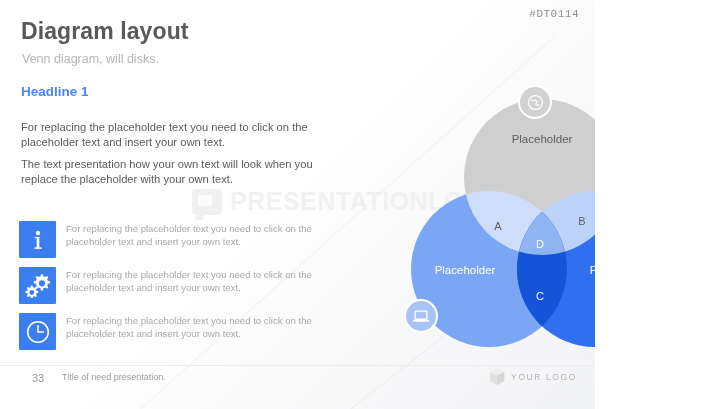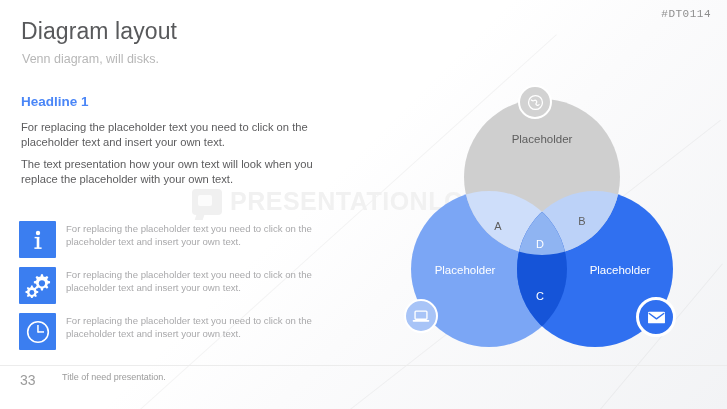--- a/index.html
+++ b/index.html
@@ -5,21 +5,21 @@
   html, body {
     margin: 0;
     padding: 0;
     background: #ffffff;
   }
   body {
     font-family: "Liberation Sans", sans-serif;
   }
   #slide {
     position: relative;
-    width: 727px;
+    width: 595px;
     height: 409px;
     overflow: hidden;
     background: linear-gradient(135deg, #ffffff 0%, #ffffff 45%, #fbfbfc 60%, #f2f3f5 100%);
   }
   
   .diag {
     position: absolute;
     background: rgba(0,0,0,0.045);
     transform-origin: 0 0;
     pointer-events: none;
@@ -37,34 +37,34 @@
     font-size: 11px;
     color: #8e8e8e;
     letter-spacing: 0.5px;
   }
   .title {
     position: absolute;
     left: 21px;
     top: 18px;
     font-size: 23px;
     color: #58595b;
-    font-weight: normal;
+    font-weight: bold;
     letter-spacing: 0.1px;
   }
   .subtitle {
     position: absolute;
     left: 22px;
     top: 52px;
     font-size: 12.5px;
     color: #b7b7b7;
   }
   .headline {
     position: absolute;
     left: 21px;
-    top: 94px;
+    top: 84px;
     font-size: 13.5px;
     color: #4a86f7;
     font-weight: bold;
   }
   .para {
     position: absolute;
     left: 21px;
     width: 312px;
     font-size: 11.2px;
     line-height: 15px;
@@ -185,22 +185,22 @@
 
   
   .footer-line {
     position: absolute;
     left: 0; right: 0; top: 365px;
     height: 1px;
     background: #ececec;
   }
   .page-num {
     position: absolute;
-    left: 20px; top: 372px;
-    font-size: 14px;
+    left: 32px; top: 372px;
+    font-size: 11px;
     color: #9b9b9b;
   }
   .footer-title {
     position: absolute;
     left: 62px; top: 372px;
     font-size: 9px;
     color: #9b9b9b;
   }
   .logo-wrap {
     position: absolute;
@@ -341,14 +341,22 @@
   <div class="badge badge-mail">
     <svg width="19" height="15" viewBox="0 0 22 16">
       <rect x="1.2" y="1.2" width="19.6" height="13.6" rx="1.4" fill="#ffffff"></rect>
       <path d="M2.6 3.3 L11 9.6 L19.4 3.3" fill="none" stroke="#3070f0" stroke-width="1.6" stroke-linecap="round" stroke-linejoin="round"></path>
     </svg>
   </div>
 
   <div class="footer-line"></div>
   <div class="page-num">33</div>
   <div class="footer-title">Title of need presentation.</div>
+  <div class="logo-wrap">
+    <svg width="16" height="18" viewBox="0 0 16 18">
+      <polygon points="8,0.8 15.2,4.2 15.2,13.2 8,17 0.8,13.2 0.8,4.2" fill="#e2e2e2"></polygon>
+      <polygon points="8,0.8 15.2,4.2 8,7.6 0.8,4.2" fill="#efefef"></polygon>
+      <polygon points="8,7.6 15.2,4.2 15.2,13.2 8,17" fill="#d6d6d6"></polygon>
+    </svg>
+    <div class="logo-text">YOUR LOGO</div>
+  </div>
 
 </div>
 
 </body></html>

